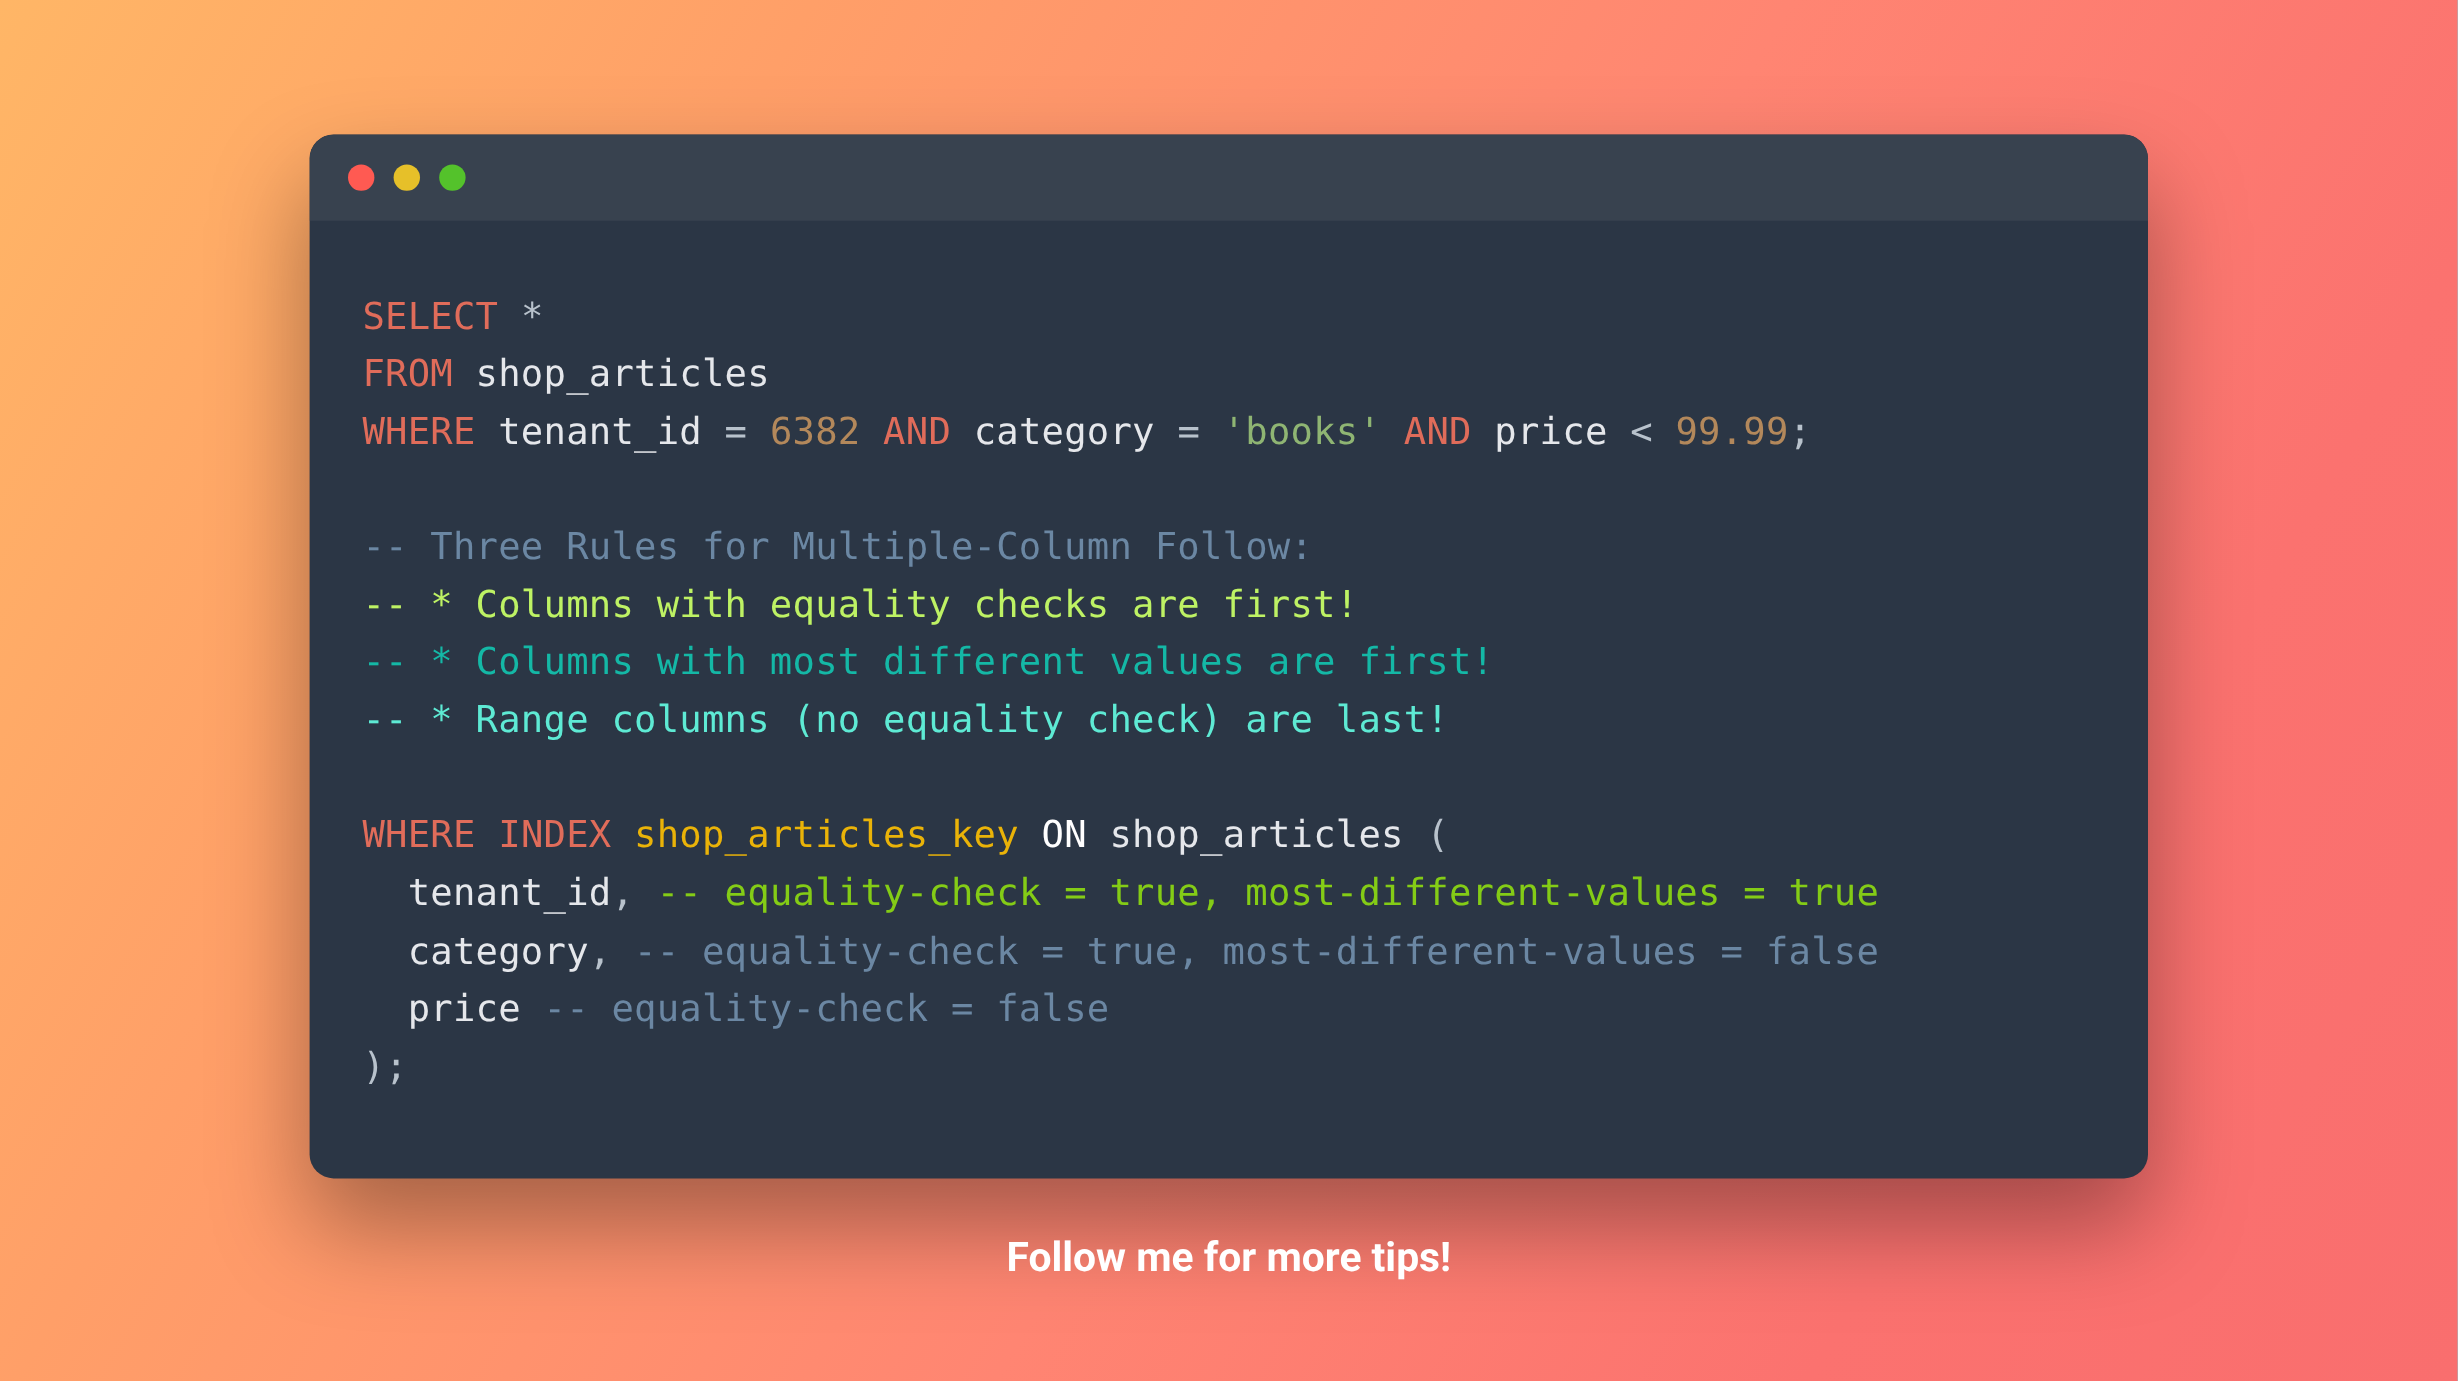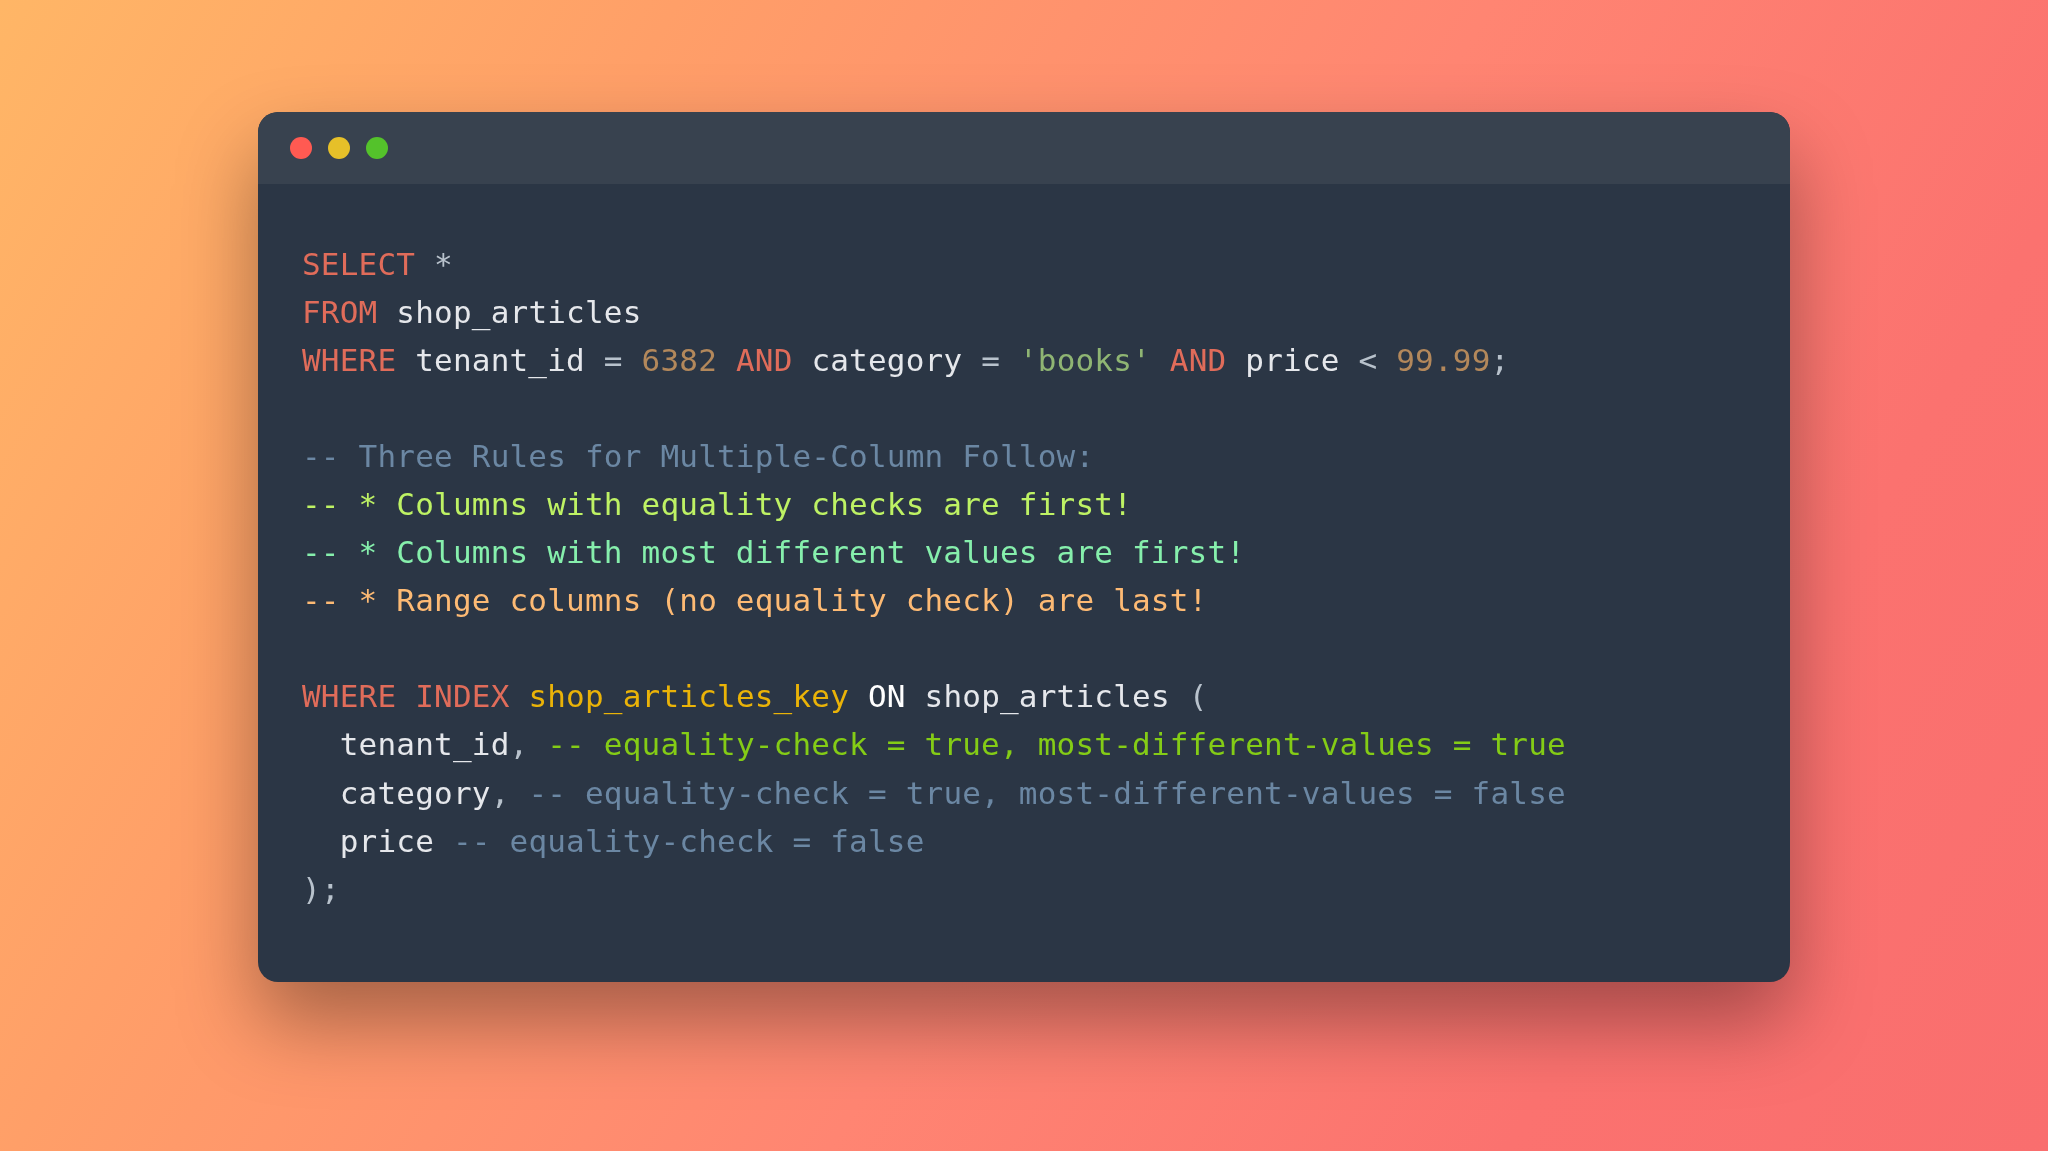--- a/index.html
+++ b/index.html
@@ -72,24 +72,25 @@
       <div class="dot" style="background:var(--dot-close)"></div>
       <div class="dot" style="background:var(--dot-min)"></div>
       <div class="dot" style="background:var(--dot-zoom)"></div>
     </div>
     <div class="code" id="code-block"><span class="tok" style="color:#e06c5a">SELECT</span><span class="tok" style="color:#e5e7eb"> </span><span class="tok" style="color:#b8c2cc">*</span>
 <span class="tok" style="color:#e06c5a">FROM</span><span class="tok" style="color:#e5e7eb"> shop_articles</span>
 <span class="tok" style="color:#e06c5a">WHERE</span><span class="tok" style="color:#e5e7eb"> tenant_id </span><span class="tok" style="color:#b8c2cc">=</span><span class="tok" style="color:#e5e7eb"> </span><span class="tok" style="color:#b3885b">6382</span><span class="tok" style="color:#e5e7eb"> </span><span class="tok" style="color:#e06c5a">AND</span><span class="tok" style="color:#e5e7eb"> category </span><span class="tok" style="color:#b8c2cc">=</span><span class="tok" style="color:#e5e7eb"> </span><span class="tok" style="color:#8fb573">'books'</span><span class="tok" style="color:#e5e7eb"> </span><span class="tok" style="color:#e06c5a">AND</span><span class="tok" style="color:#e5e7eb"> price </span><span class="tok" style="color:#b8c2cc">&lt;</span><span class="tok" style="color:#e5e7eb"> </span><span class="tok" style="color:#b3885b">99.99</span><span class="tok" style="color:#b8c2cc">;</span>
 
 <span class="tok" style="color:#6b87a3">-- Three Rules for Multiple-Column Follow:</span>
 <span class="tok" style="color:#bef264">-- * Columns with equality checks are first!</span>
-<span class="tok" style="color:#86efac">-- * Columns with most different values are first!</span>
-<span class="tok" style="color:#fdba74">-- * Range columns (no equality check) are last!</span>
+<span class="tok" style="color:#14b8a6">-- * Columns with most different values are first!</span>
+<span class="tok" style="color:#5eead4">-- * Range columns (no equality check) are last!</span>
 
 <span class="tok" style="color:#e06c5a">WHERE</span><span class="tok" style="color:#e5e7eb"> </span><span class="tok" style="color:#e06c5a">INDEX</span><span class="tok" style="color:#eab308"> shop_articles_key </span><span class="tok" style="color:#ffffff">ON</span><span class="tok" style="color:#e5e7eb"> shop_articles </span><span class="tok" style="color:#b8c2cc">(</span>
 <span class="tok" style="color:#e5e7eb">  tenant_id</span><span class="tok" style="color:#b8c2cc">,</span><span class="tok" style="color:#e5e7eb"> </span><span class="tok" style="color:#84cc16">-- equality-check = true, most-different-values = true</span>
 <span class="tok" style="color:#e5e7eb">  category</span><span class="tok" style="color:#b8c2cc">,</span><span class="tok" style="color:#e5e7eb"> </span><span class="tok" style="color:#6b87a3">-- equality-check = true, most-different-values = false</span>
 <span class="tok" style="color:#e5e7eb">  price </span><span class="tok" style="color:#6b87a3">-- equality-check = false</span>
 <span class="tok" style="color:#b8c2cc">)</span><span class="tok" style="color:#b8c2cc">;</span>
 </div>
   </div>
 
+  <div class="footer">Follow me for more tips!</div>
 </div>
 
 </body></html>

